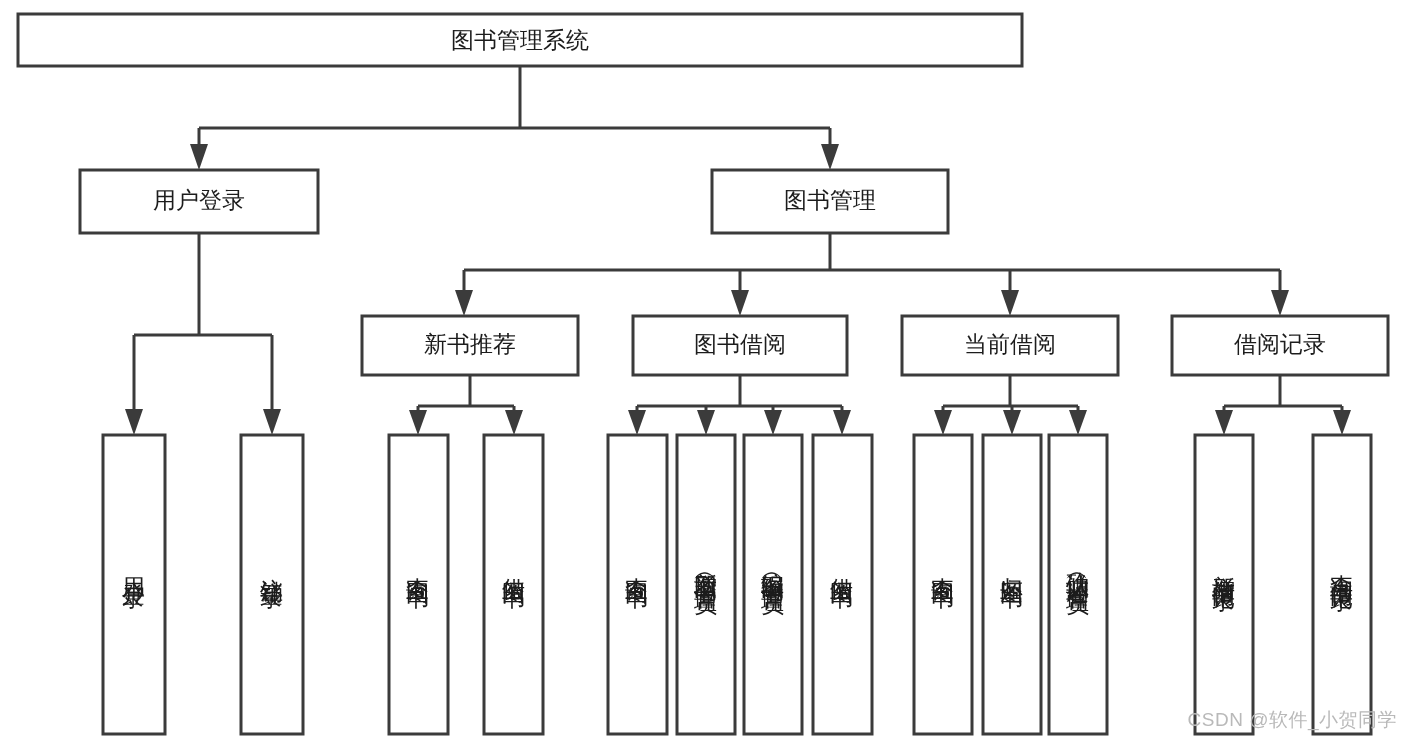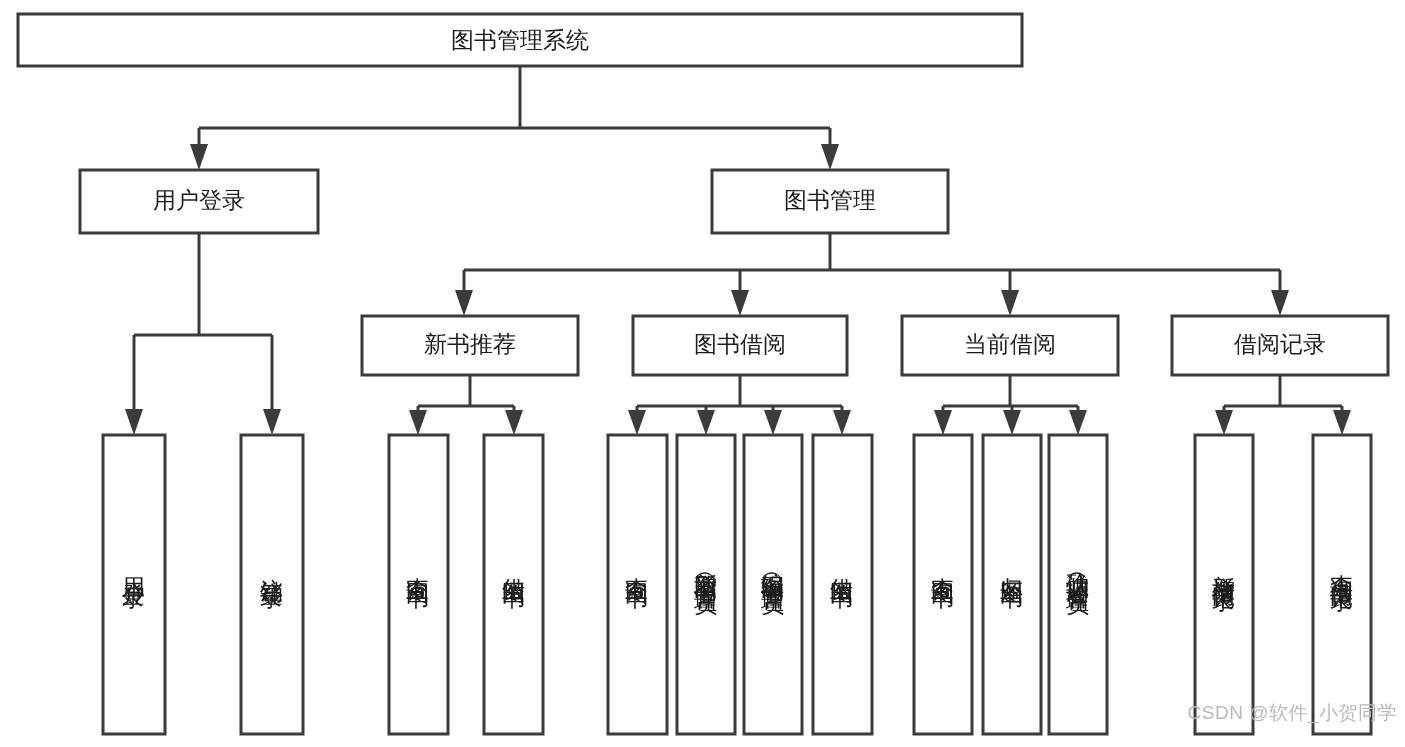--- a/index.html
+++ b/index.html
@@ -53,21 +53,21 @@
     font-size: 23px;
     fill: #1c1c1c;
     writing-mode: vertical-rl;
     text-orientation: upright;
     letter-spacing: 3px;
     white-space: pre;
   }
   .watermark {
     position: absolute;
     right: 8px;
-    bottom: 21px;
+    bottom: 14px;
     font-family: "Liberation Sans", "DejaVu Sans", sans-serif;
     font-size: 19px;
     color: #b9b9b9;
     letter-spacing: 0.5px;
     white-space: nowrap;
     pointer-events: none;
     user-select: none;
   }
 </style>
 </head>

